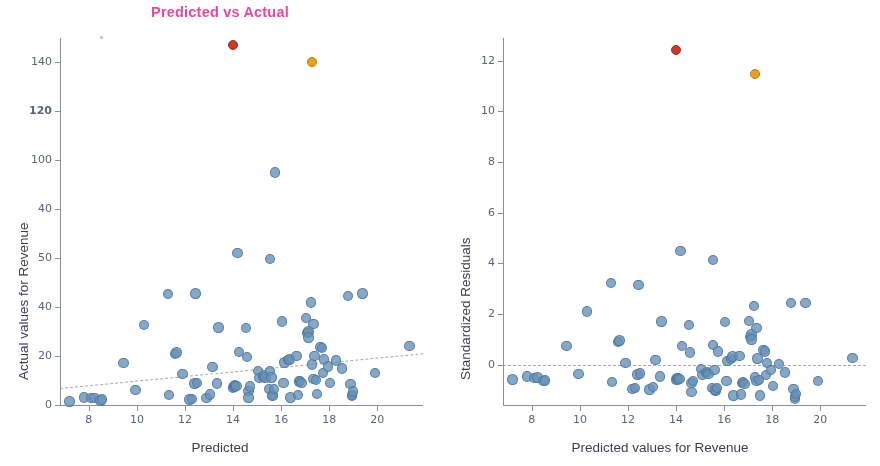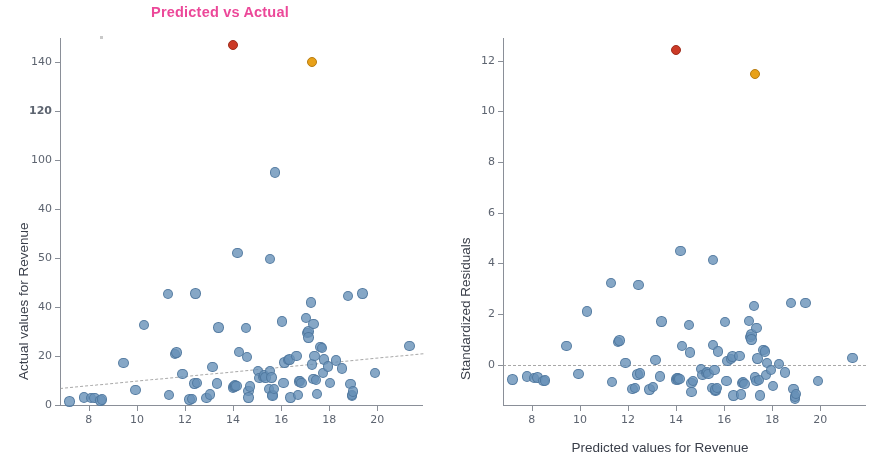--- a/index.html
+++ b/index.html
@@ -159,20 +159,21 @@
         <div class="dot dot-normal" style="left: 346.681px; top: 390.769px; width: 8.4px; height: 8.4px;"></div>
         <div class="dot dot-normal" style="left: 346.681px; top: 389.545px; width: 8.4px; height: 8.4px;"></div>
         <div class="dot dot-normal" style="left: 347.883px; top: 386.12px; width: 8.4px; height: 8.4px;"></div>
         <div class="dot dot-normal" style="left: 357.499px; top: 288.253px; width: 8.4px; height: 8.4px;"></div>
         <div class="dot dot-normal" style="left: 369.519px; top: 367.77px; width: 8.4px; height: 8.4px;"></div>
         <div class="dot dot-normal" style="left: 404.376px; top: 340.612px; width: 8.4px; height: 8.4px;"></div>
         <div class="dot dot-out-a" style="left: 227.884px; top: 39.872px; width: 8px; height: 8px;"></div>
         <div class="dot dot-out-b" style="left: 307.215px; top: 57.488px; width: 8px; height: 8px;"></div>
       </div>
     <div class="axlabel axlabel-y" style="left:16px;top:380px;">Actual values for Revenue</div>
+    <div class="axlabel" style="left:0;top:440px;width:440px;text-align:center;">Predicted</div>
   </div>
 
   <div class="panel" id="panel-right">
     <div class="plot" id="plot-right" style="left: 0px; top: 0px; width: 440px; height: 466px;">
         <div class="spine spine-v" style="left: 63px; top: 38px; height: 367px;"></div>
         <div class="spine spine-h" style="left: 63px; top: 405px; width: 363px;"></div>
         <div class="tick tick-y" style="left: 58px; top: 364.503px;"></div>
         <div class="tlab tlab-y" style="left: 17px; top: 357.503px; width: 38px;">0</div>
         <div class="tick tick-y" style="left: 58px; top: 313.883px;"></div>
         <div class="tlab tlab-y" style="left: 17px; top: 306.883px; width: 38px;">2</div>

